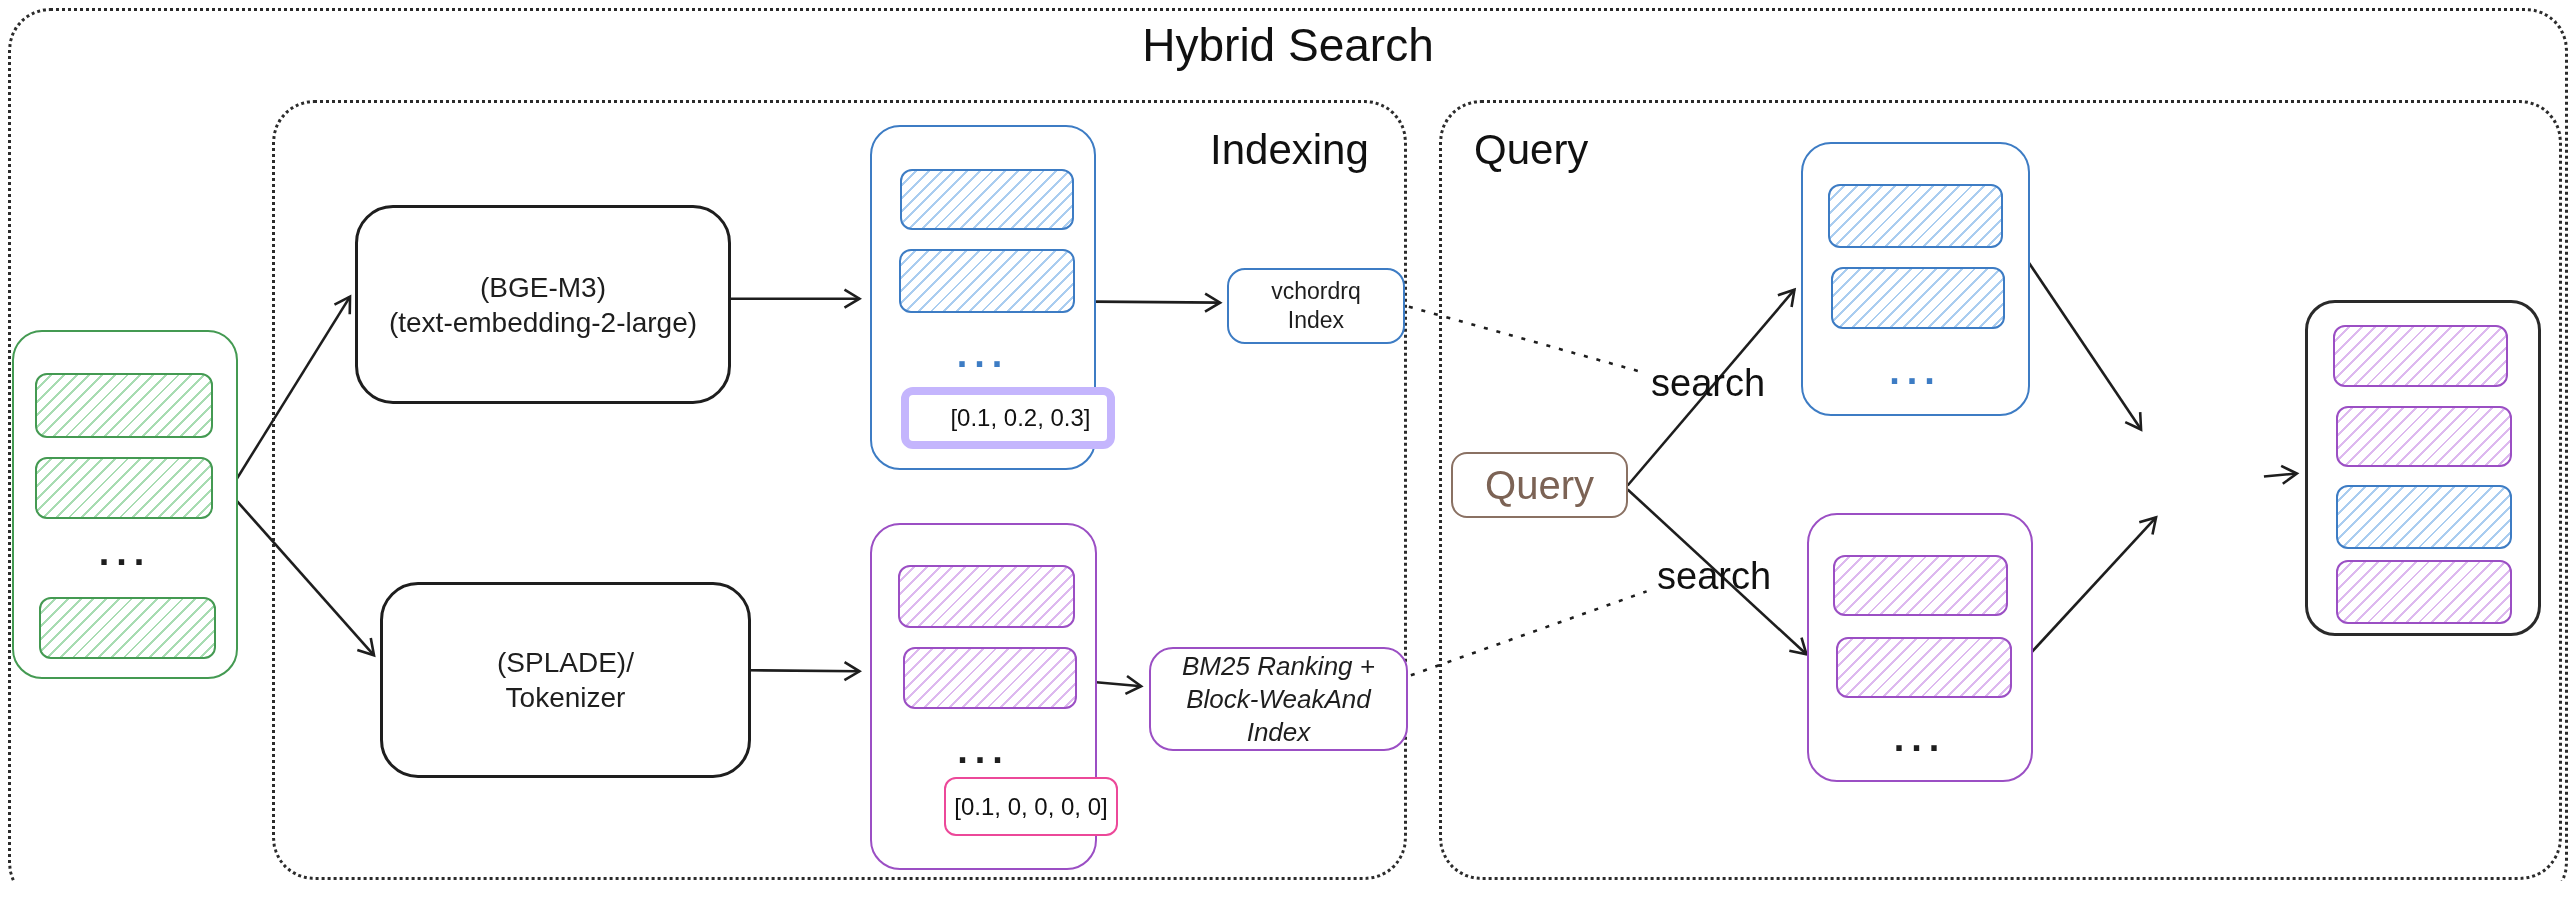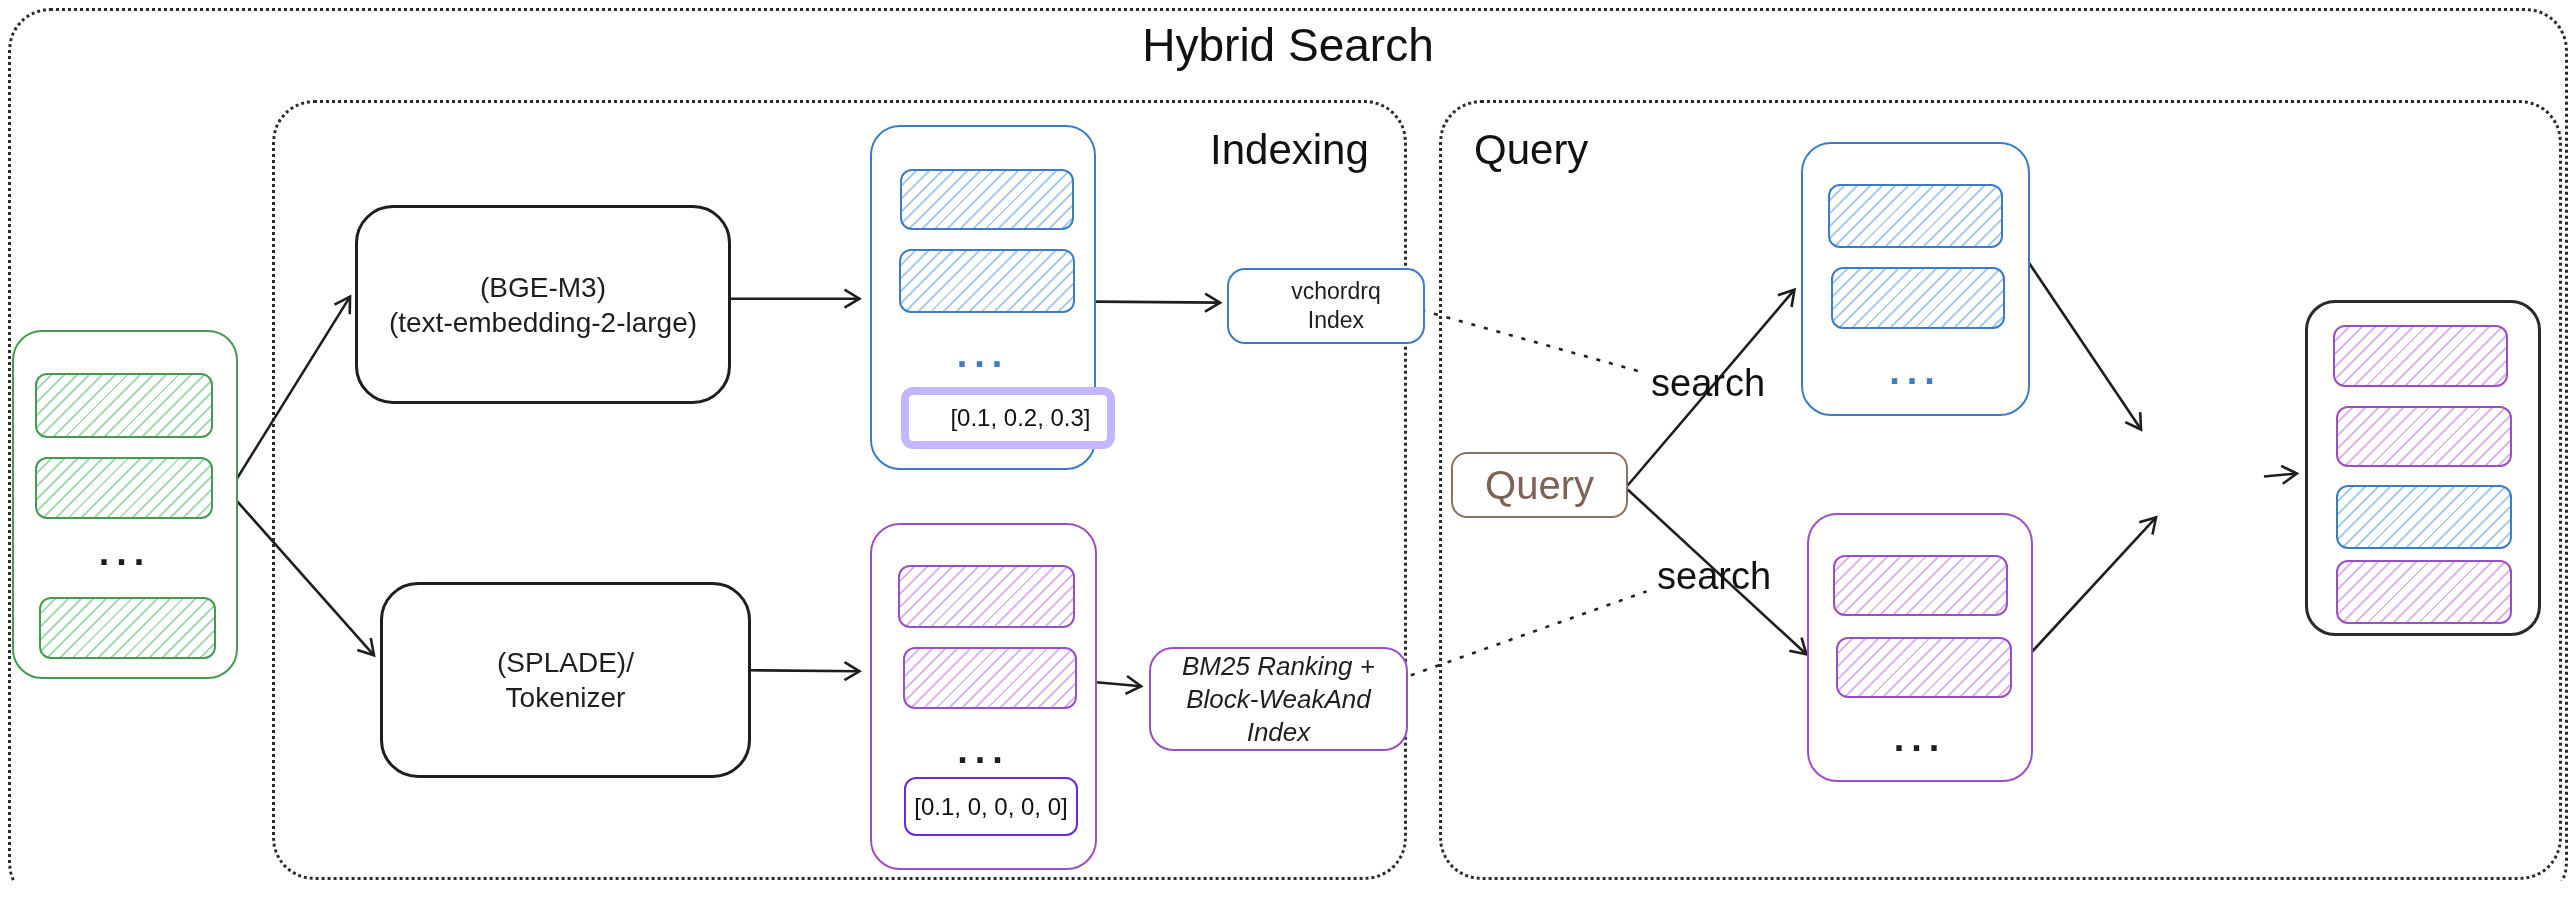--- a/index.html
+++ b/index.html
@@ -86,26 +86,26 @@
     position:absolute;
     background:#fff;
     display:flex;
     align-items:center;
     justify-content:center;
     font-size:24px;
     color:#111;
     border-radius:12px;
   }
   .pill.blue{border:8px solid #c4b5fd;padding-left:25px;}
-  .pill.purple{border:2px solid #6d28d9;}
+  .pill.purple{border:2px solid #ec4899;margin-left:40px;}
   .index-node{
     background:#fff;
     border-radius:18px;
   }
-  .blue-border{border:2.5px solid #3d7cc4;padding-left:20px;}
+  .blue-border{border:2.5px solid #3d7cc4;}
   .purple-border{border:2.5px solid #9b4fc4;}
   .vchordrq{font-size:23px;line-height:29px;}
   .bm25{font-size:26px;line-height:33px;border-radius:24px;}
   .query-node{
     border:2.5px solid #8a7163;
     border-radius:16px;
     color:#7c6355;
     font-size:40px;
   }
   .rerank-node{

